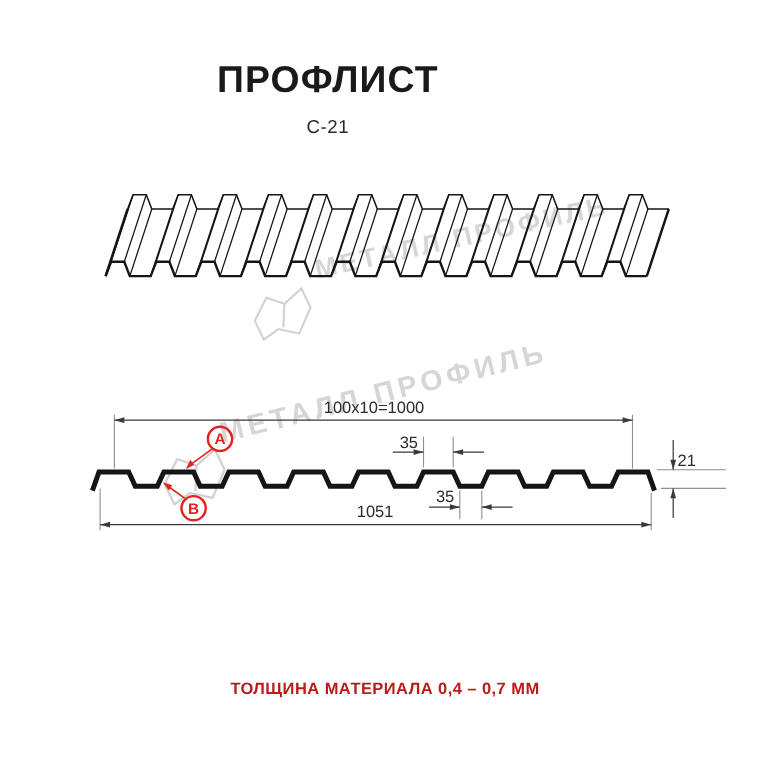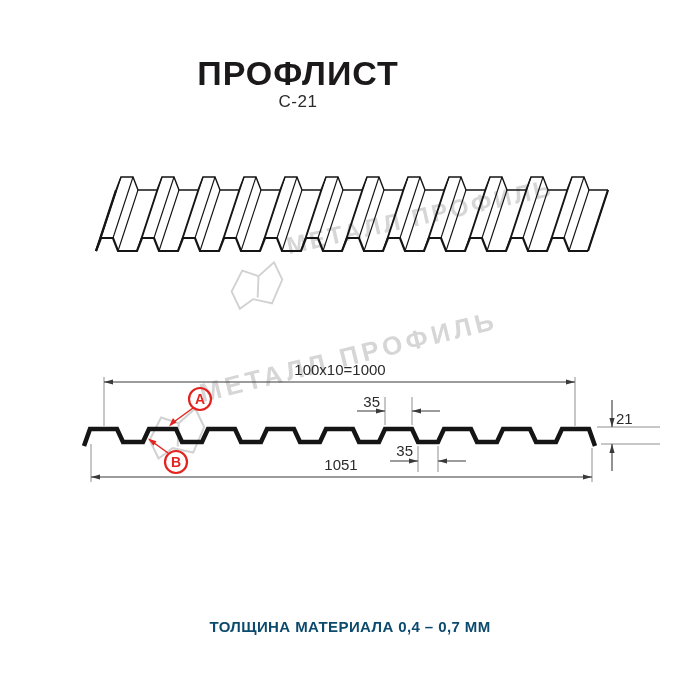--- a/index.html
+++ b/index.html
@@ -6,25 +6,25 @@
   body{
     width:700px;height:700px;position:relative;background:#ffffff;
     font-family:"Liberation Sans","DejaVu Sans",sans-serif;
     overflow:hidden;
   }
   .header{position:absolute;top:55px;left:0;width:596px;text-align:center;z-index:3;}
   .title{
     font-size:34px;font-weight:800;color:#1c191a;letter-spacing:1px;line-height:1.1;
   }
   .subtitle{
-    margin-top:0;font-size:17px;font-weight:400;color:#2a2a2a;letter-spacing:0.5px;
+    margin-top:14px;font-size:17px;font-weight:400;color:#2a2a2a;letter-spacing:0.5px;
   }
   .footer{
     position:absolute;top:618px;left:0;width:700px;text-align:center;z-index:3;
-    font-size:15px;font-weight:700;color:#0c4a6e;letter-spacing:0.4px;
+    font-size:15px;font-weight:700;color:#b91c1c;letter-spacing:0.4px;
   }
   .wm-text{
     position:absolute;z-index:1;color:#d6d6d6;font-weight:700;white-space:nowrap;
     transform-origin:left bottom;
   }
   .wm-text-1{left:290px;top:232px;font-size:24px;letter-spacing:3px;transform:rotate(-12.5deg);}
   .wm-text-2{left:204px;top:378px;font-size:26px;letter-spacing:4px;transform:rotate(-14deg);}
   .wm-logo{position:absolute;z-index:1;transform-origin:center center;}
   .wm-logo-1{left:228px;top:262px;transform:rotate(-8deg);}
   .wm-logo-2{left:146px;top:408px;transform:rotate(-8deg);}

